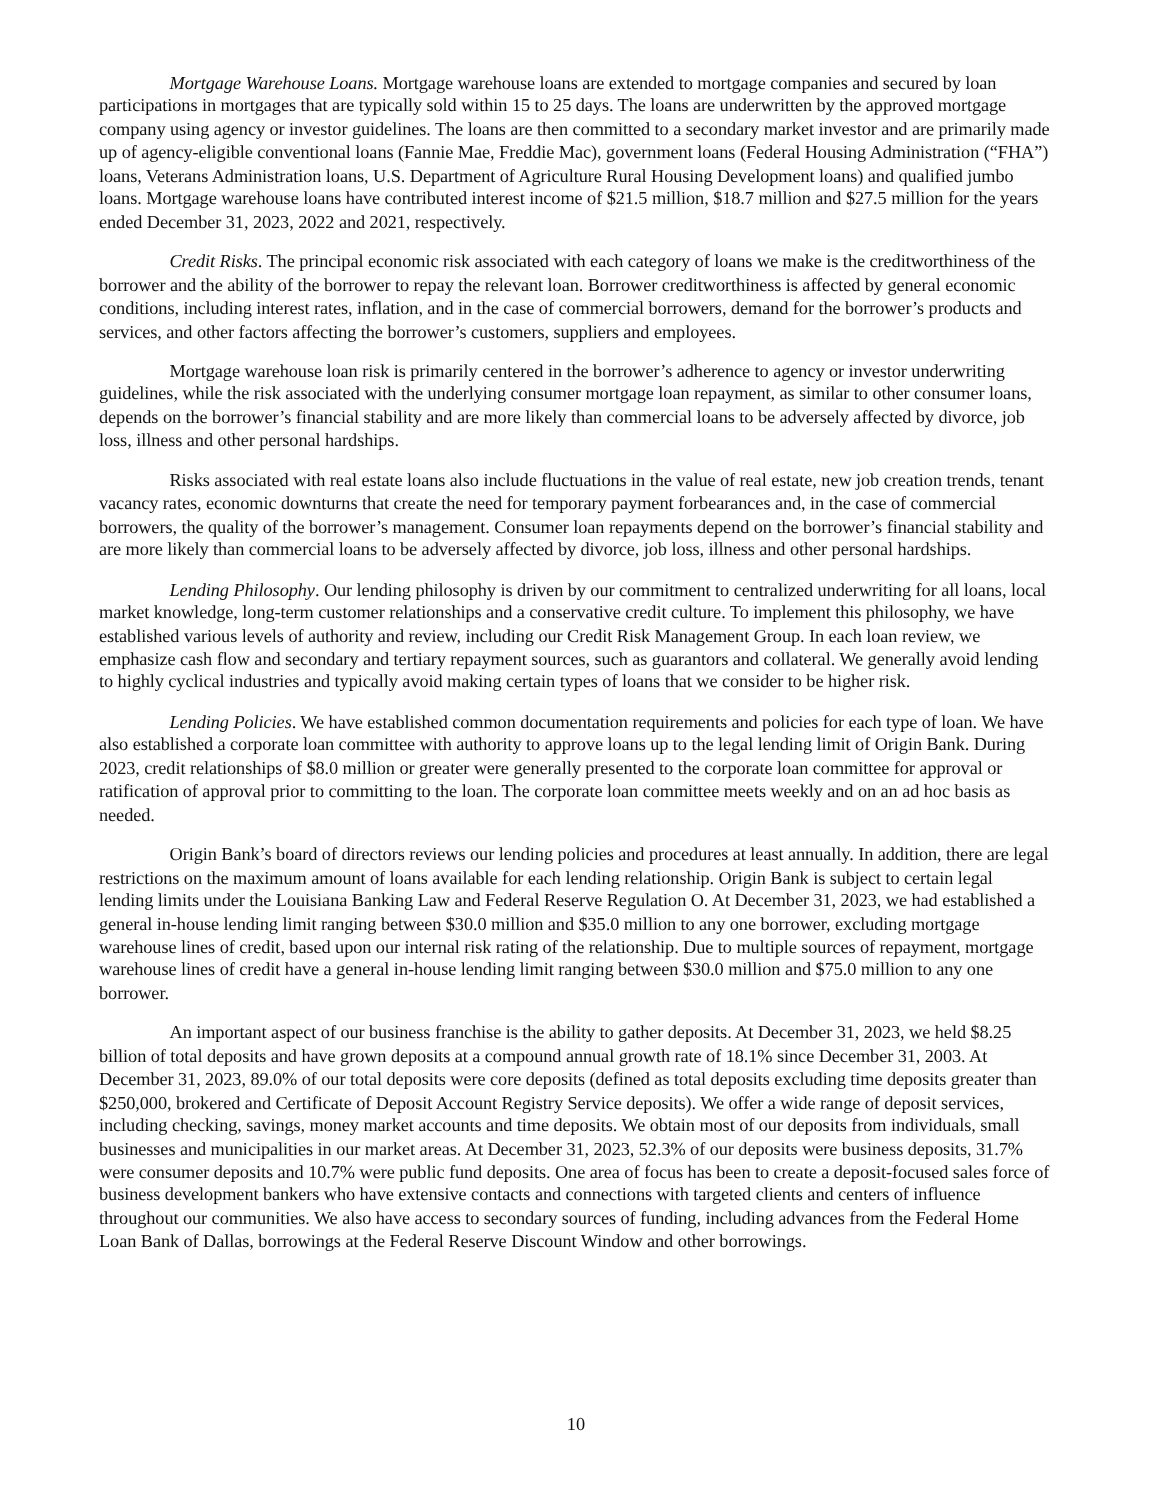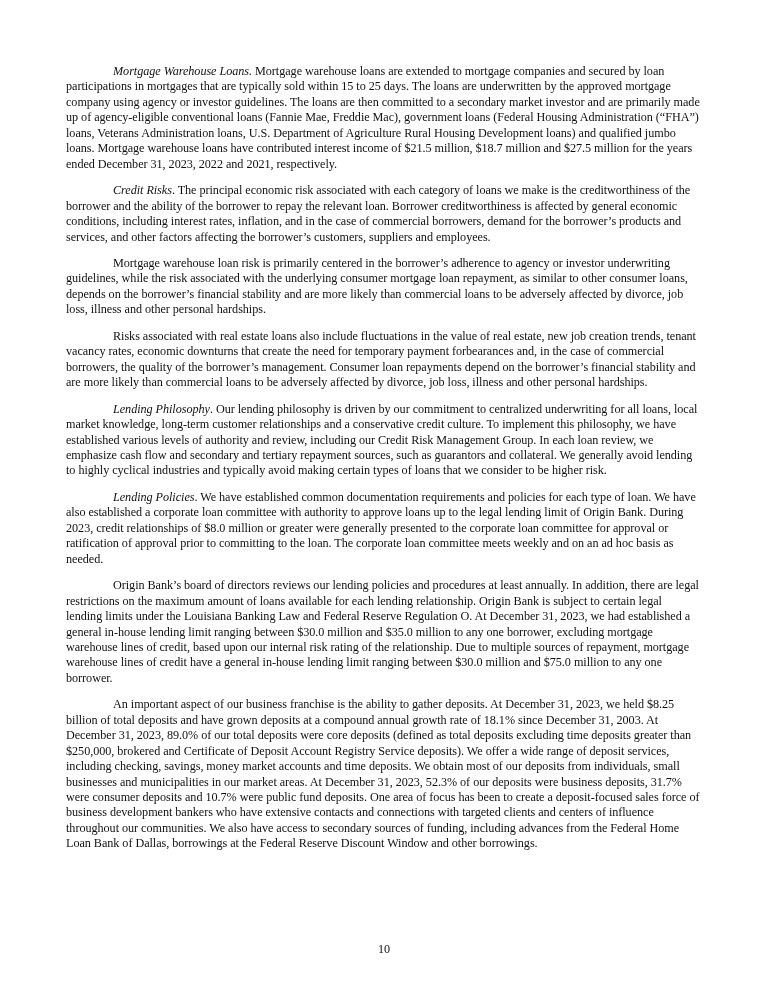--- a/index.html
+++ b/index.html
@@ -7,21 +7,21 @@
     width: 768px;
     height: 993px;
     position: relative;
     overflow: hidden;
     font-family: "Liberation Serif", "DejaVu Serif", serif;
     color: #111111;
   }
   .page {
     position: absolute;
     left: 66px;
-    top: 64px;
+    top: 48px;
     width: 634px;
   }
   p {
     margin: 0 0 11px 0;
     font-size: 12.2px;
     line-height: 15.45px;
     text-indent: 47px;
     text-align: left;
     letter-spacing: -0.05px;
   }

